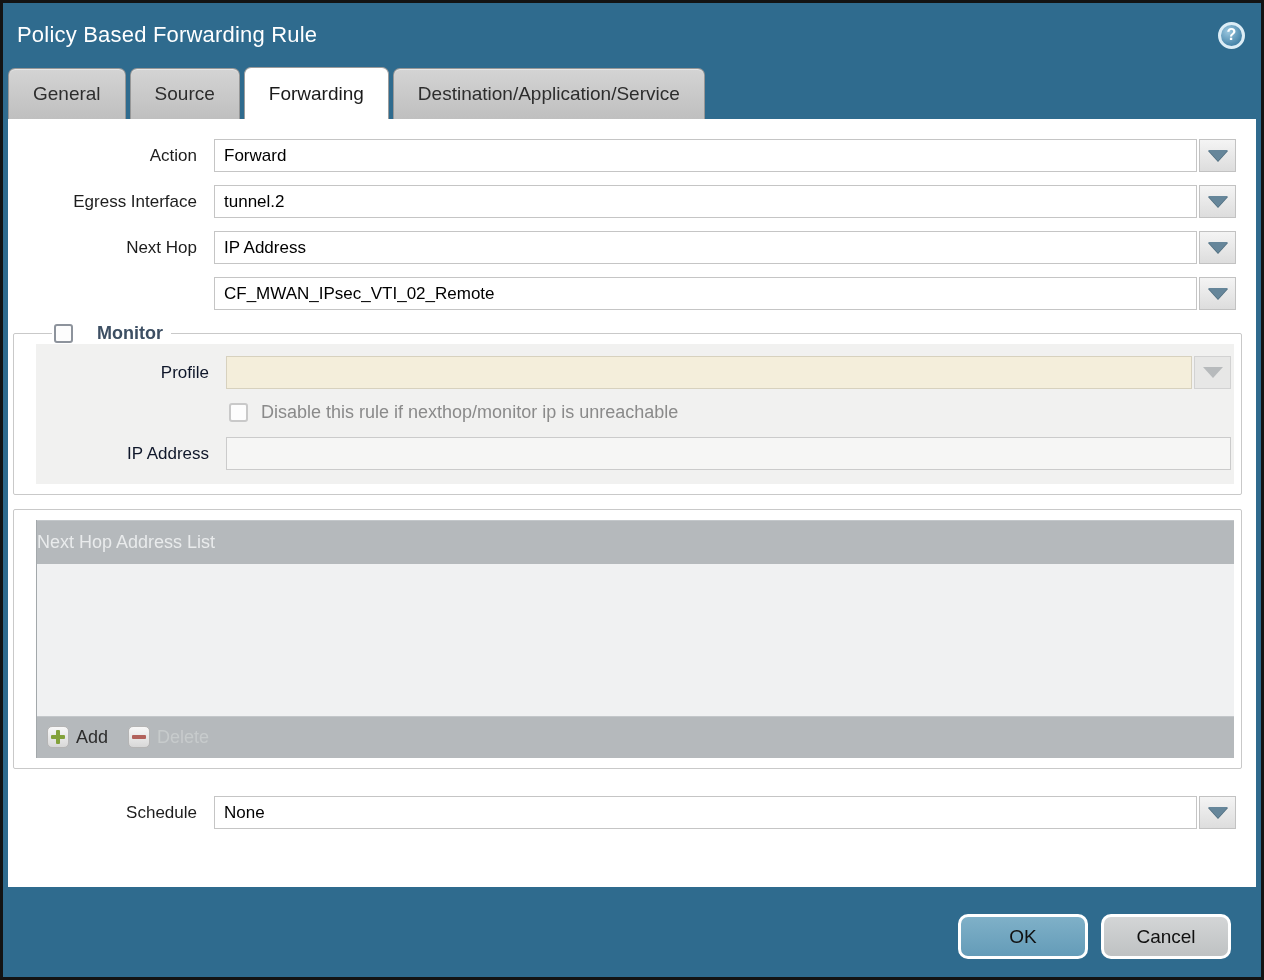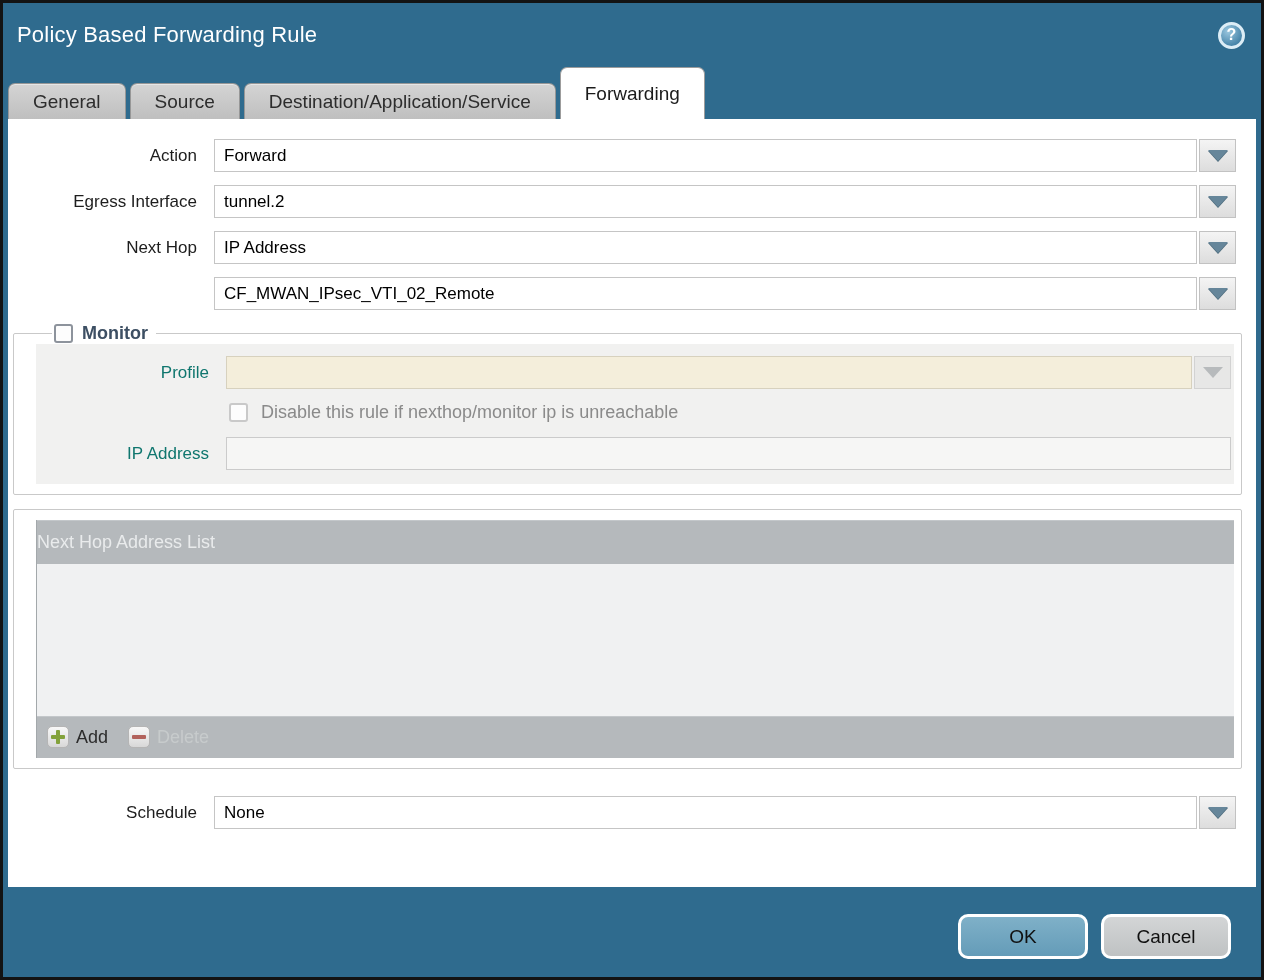--- a/index.html
+++ b/index.html
@@ -13,21 +13,21 @@
   .titlebar { height:64px; flex:none; display:flex; align-items:center;
               justify-content:space-between; padding:0 16px 0 14px; }
   .title { color:#fff; font-size:22px; letter-spacing:.2px; }
   .help { width:27px; height:27px; border-radius:50%; border:3px solid #dcedf6;
           background:radial-gradient(circle at 35% 30%, #9cc8e0 0%, #4a87ab 70%, #36739a 100%);
           color:#fff; font-weight:bold; font-size:16px; display:flex; align-items:center;
           justify-content:center; cursor:pointer; }
 
   
   .tabs { height:52px; flex:none; display:flex; align-items:flex-end; padding-left:5px; gap:4px; }
-  .tab { height:36px; padding:0 24px; display:flex; align-items:center;
+  .tab { height:51px; padding:0 24px; display:flex; align-items:center;
          background:linear-gradient(#d4d4d4,#bfbfbf); border:1px solid #979797; border-bottom:none;
          border-radius:7px 7px 0 0; font-size:19px; color:#2d2d2d; cursor:pointer;
          box-shadow:inset 0 1px 0 #e6e6e6; }
   .tab.active { background:#fff; height:52px; color:#1b1b1b; box-shadow:none; border-color:#9c9c9c; }
 
   
   .content { background:#fff; margin:0 5px; height:768px; flex:none; padding-top:20px; overflow:hidden; }
 
   .row { display:flex; align-items:center; margin-bottom:13px;gap:9px; }
   .row-label { width:197px; flex:none; text-align:right; padding-right:8px;
@@ -39,29 +39,29 @@
            background:linear-gradient(#f4f4f4,#dddddd); display:flex; align-items:center;
            justify-content:center; cursor:pointer; }
   .ddarrow { width:0; height:0; border-left:10px solid transparent; border-right:10px solid transparent;
              border-top:11px solid #66869a; filter:drop-shadow(0 1px 0 #4d6b7c); }
   .ddbtn.disabled { background:#e7e7e6; border-color:#d2d2d2; cursor:default; }
   .ddbtn.disabled .ddarrow { border-top-color:#b7babc; filter:none; }
 
   
   fieldset { border:1px solid #c9c9c9; border-radius:2px; margin:9px 14px 0 5px;
              padding:0 7px 10px 22px; }
-  legend { display:flex; align-items:center; gap:9px; padding:0 8px 0 2px; margin-left:16px;justify-content:space-between; }
+  legend { display:flex; align-items:center; gap:24px; padding:0 8px 0 2px; margin-left:16px;justify-content:space-between; }
   .legend-text { font-weight:bold; font-size:18px; color:#3d4f63; }
   .cb { width:19px; height:19px; flex:none; border:2px solid #8d939c; border-radius:3px;
         background:#fdfdfd; cursor:pointer; }
   .cb.disabled { border-color:#c9c9c9; cursor:default; }
 
   .panel { background:#f1f1f0; padding:12px 0 14px; }
   .panel .row { margin-bottom:0; }
-  .panel .row-label { width:181px; color:#0f766e; }
+  .panel .row-label { width:181px; color:#0f172a; }
   .panel .fieldwrap { margin-right:3px; }
   .profile-box { background:#f4eedb; border-color:#d7d1be; }
   .disabled-box { background:#f6f6f5; border-color:#cbcbcb; }
   .cb-row { display:flex; align-items:center; gap:13px; margin:13px 0 14px 193px; }
   .cb-label { font-size:18px; color:#8a8a8a; }
 
   
   .nh-table { margin-top:10px; margin-right:0; border-left:1px solid #a3a8ab; }
   .thead { height:44px; background:#b5b9bc; color:#e9ebec; font-size:18px;
            display:flex; align-items:center; 
@@ -97,22 +97,22 @@
 <div class="dialog">
 
   <div class="titlebar">
     <div class="title">Policy Based Forwarding Rule</div>
     <div class="help">?</div>
   </div>
 
   <div class="tabs">
     <div class="tab">General</div>
     <div class="tab">Source</div>
+    <div class="tab active">Forwarding</div>
     <div class="tab">Destination/Application/Service</div>
-    <div class="tab active">Forwarding</div>
   </div>
 
   <div class="content">
 
     <div class="row">
       <div class="row-label">Action</div>
       <div class="fieldwrap">
         <div class="fieldbox">Forward</div>
         <div class="ddbtn">
           <div class="ddarrow"></div>

